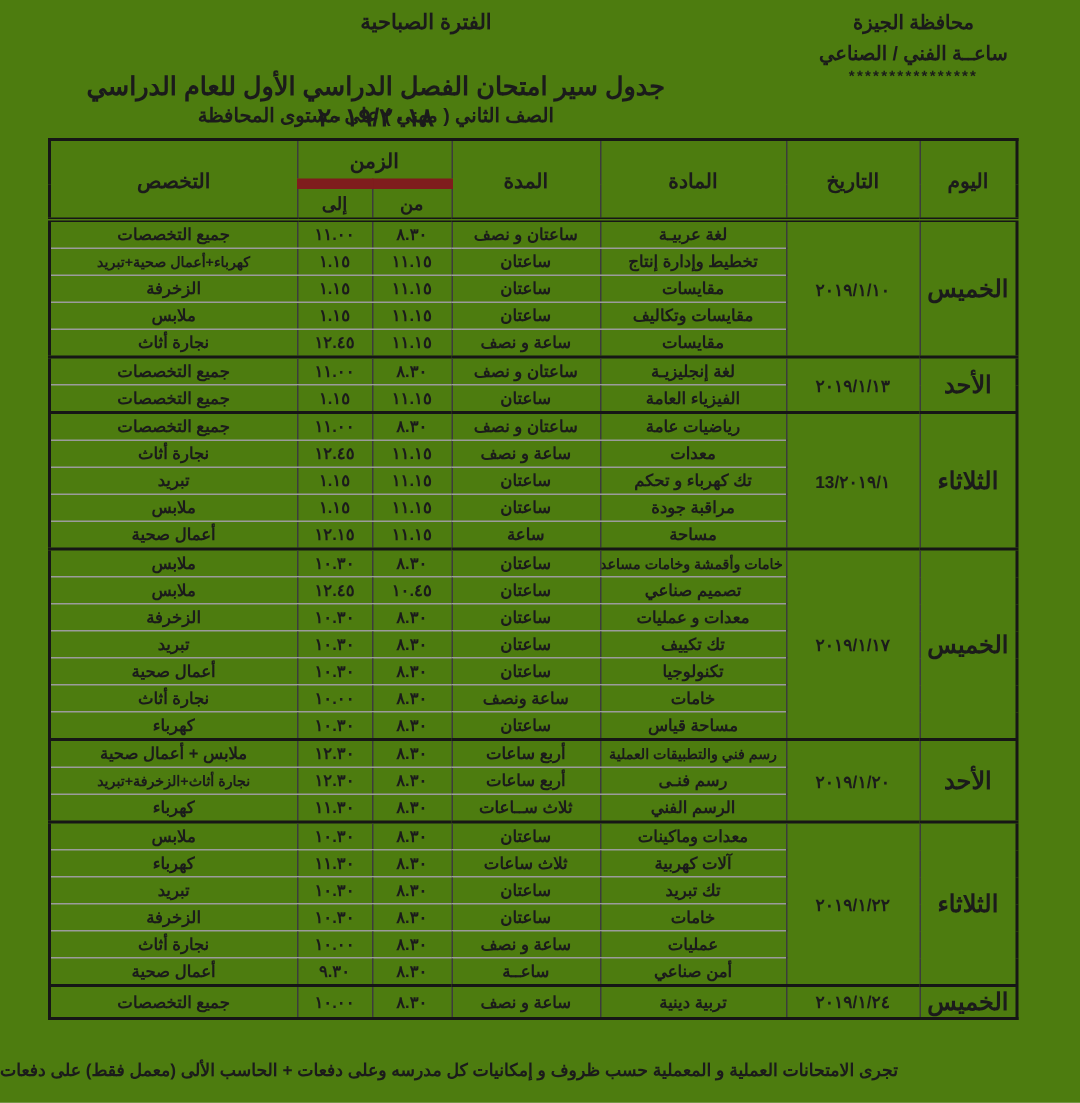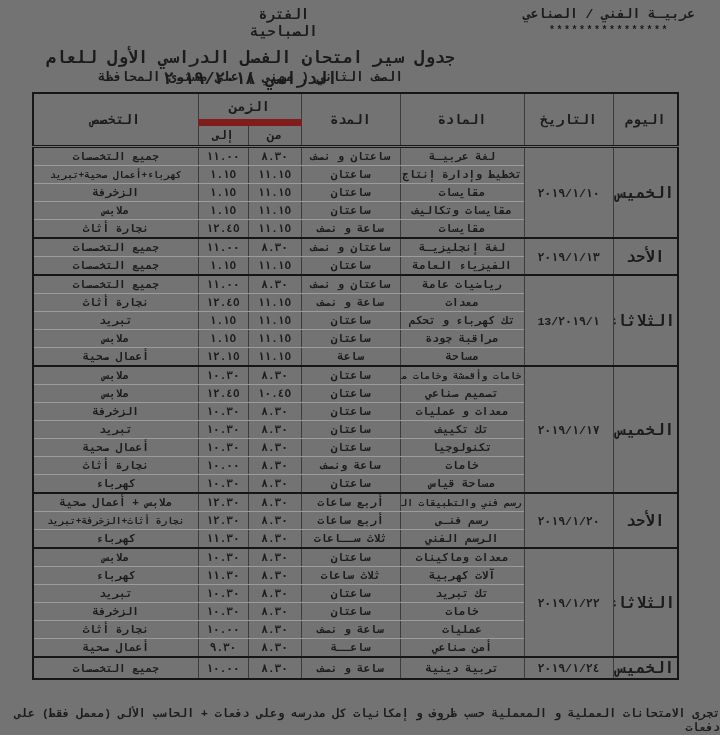--- a/index.html
+++ b/index.html
@@ -1,20 +1,20 @@
 <!DOCTYPE html>
 <html lang="ar"><head>
 <meta charset="utf-8">
 <style>
   html,body{margin:0;padding:0;}
   body{background:#e8e8e8;}
   .page{
     position:relative;width:720px;height:735px;margin:0 auto;
-    background:#737373;color:#1b1b1b;
-    font-family:Liberation Mono, monospace;overflow:hidden;
+    background:#4d7c0f;color:#1b1b1b;
+    font-family:Liberation Sans, sans-serif;overflow:hidden;
   }
   .period{
     position:absolute;top:6px;left:224px;width:120px;
     direction:rtl;text-align:center;font-weight:bold;font-size:14px;
   }
   .org{
     position:absolute;top:4px;right:18px;width:186px;
     direction:rtl;text-align:center;font-weight:bold;font-size:13px;line-height:21px;
   }
   .org .stars{font-size:10px;letter-spacing:1.5px;line-height:11px;font-weight:bold;}
@@ -44,32 +44,33 @@
     font-size:11px;height:17px;
     border-top:1px solid #9b9b9b;border-bottom:1px solid #9b9b9b;
     border-left:1.4px solid #3c3c3c;border-right:1.4px solid #3c3c3c;
   }
   .sched tbody tr.block-start td{border-top:2.4px solid #161616;}
   .sched tbody td.day-cell{font-size:16px;}
   .sched tbody td.date-cell{font-size:11.5px;letter-spacing:.5px;}
   .sched tbody td.xs{font-size:9.5px;}
   .footer{
     position:absolute;top:706px;left:0;width:720px;
-    direction:rtl;text-align:right;font-weight:bold;font-size:11.5px;
+    direction:rtl;text-align:left;font-weight:bold;font-size:11.5px;
   }
 </style>
 </head>
 <body>
 
 <div class="page">
 
   <div class="period">الفترة الصباحية</div>
 
   <div class="org">
-    <div>عربيـة الفني / الصناعي</div>
+    <div>محافظة الجيزة</div>
+    <div>ساعــة الفني / الصناعي</div>
     <div class="stars">****************</div>
   </div>
 
   <div class="title1">جدول سير امتحان الفصل الدراسي الأول للعام الدراسي ٢٠١٩/٢٠١٨</div>
   <div class="title2">الصف الثاني ( مهني ) على مستوى المحافظة</div>
 
   <table class="sched">
     <colgroup>
       <col style="width:65px">
         <col style="width:89px">

